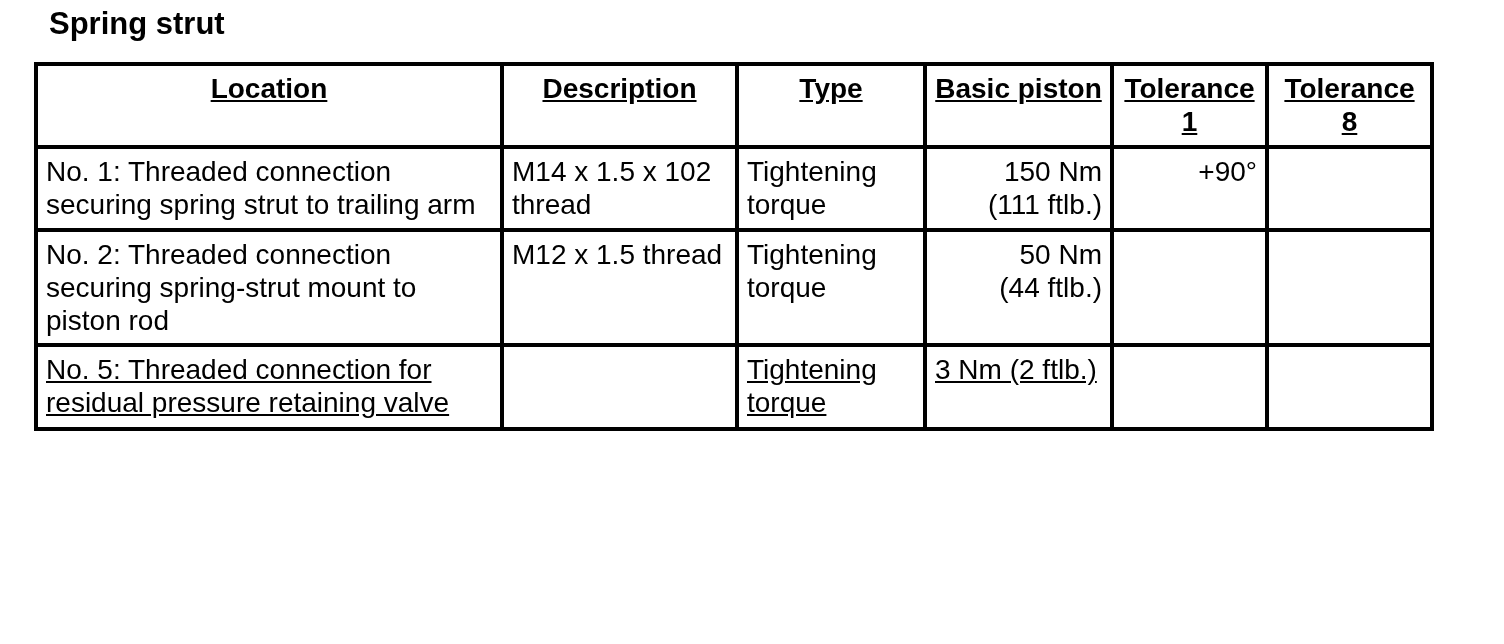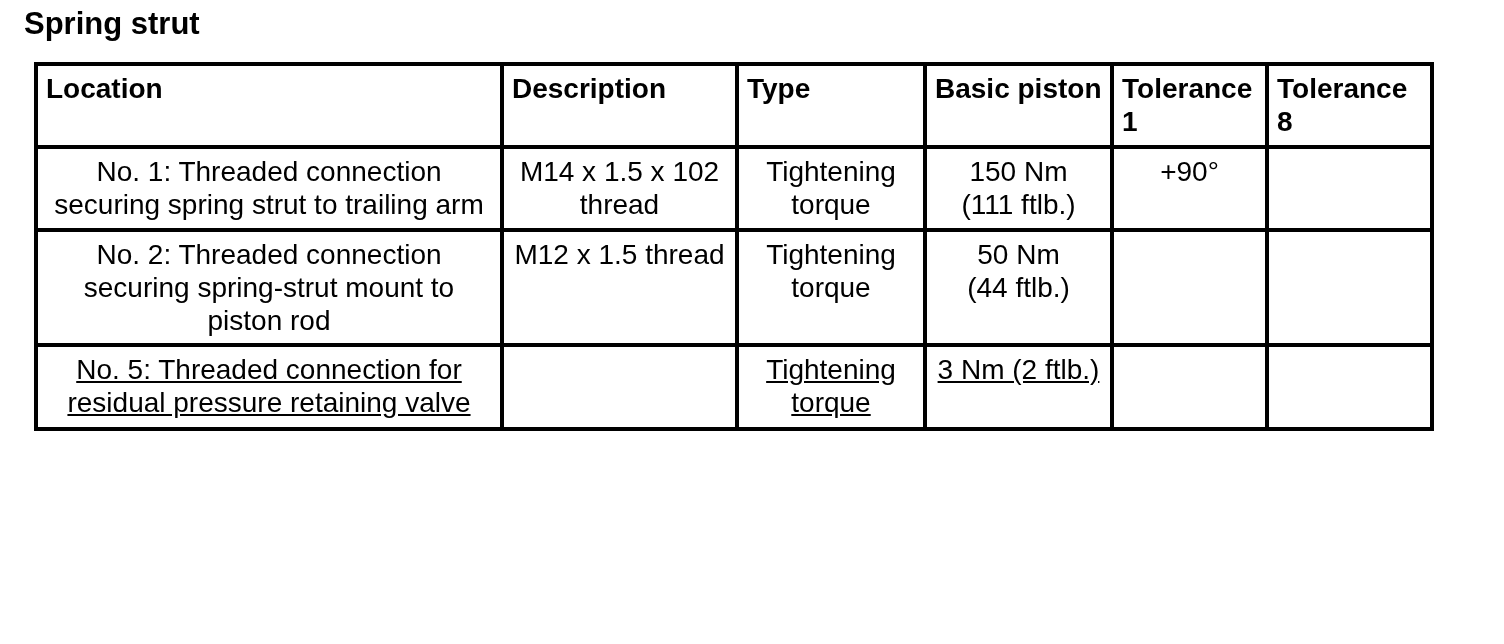--- a/index.html
+++ b/index.html
@@ -13,21 +13,21 @@
   }
   .page {
     position: relative;
     width: 1504px;
     height: 644px;
     background: #ffffff;
     overflow: hidden;
   }
   .doc-title {
     position: absolute;
-    left: 24px;
+    left: 49px;
     top: 6px;
     font-size: 31px;
     line-height: 36px;
     font-weight: bold;
     white-space: nowrap;
   }
   table.torque-table {
     position: absolute;
     left: 34px;
     top: 62px;
@@ -37,25 +37,25 @@
   }
   table.torque-table th,
   table.torque-table td {
     border: 4px solid #000000;
     padding: 6px 8px;
     vertical-align: top;
     font-size: 28px;
     line-height: 33px;
     white-space: pre-line;
     overflow: hidden;
-    text-align: center;
   }
   table.torque-table th {
     font-weight: bold;
-    text-align: left;
+    text-align: center;
+    text-decoration: underline;
   }
   td.cell-left  { text-align: left; }
   td.cell-right { text-align: right; }
   tr.h-row  { height: 83px; }
   tr.row-0  { height: 83px; }
   tr.row-1  { height: 113px; }
   tr.row-2  { height: 113px; }
   tr.row-3  { height: 83px; }
   tr.row-4  { height: 84px; text-decoration: underline; }
 </style>

